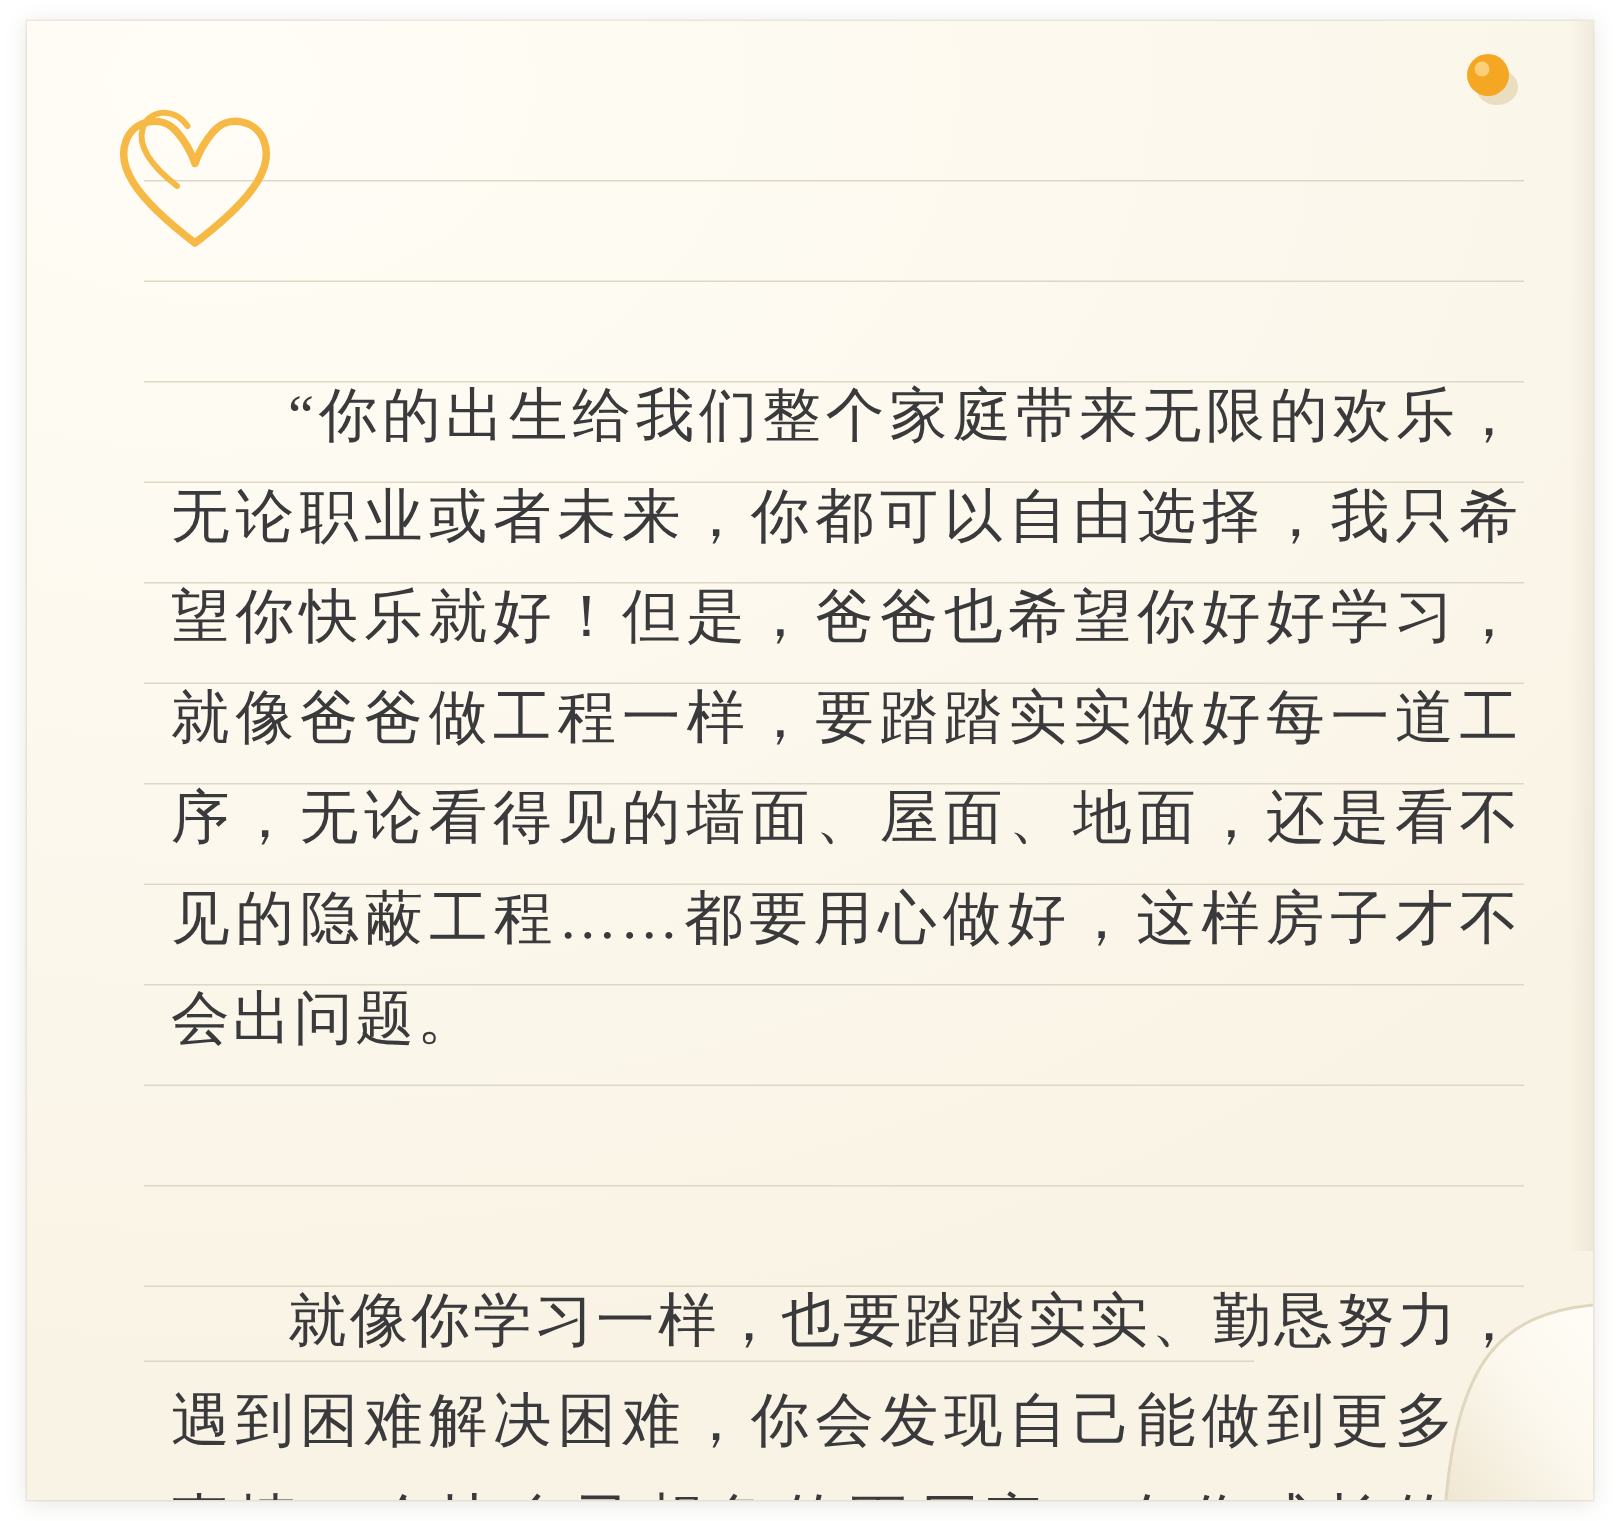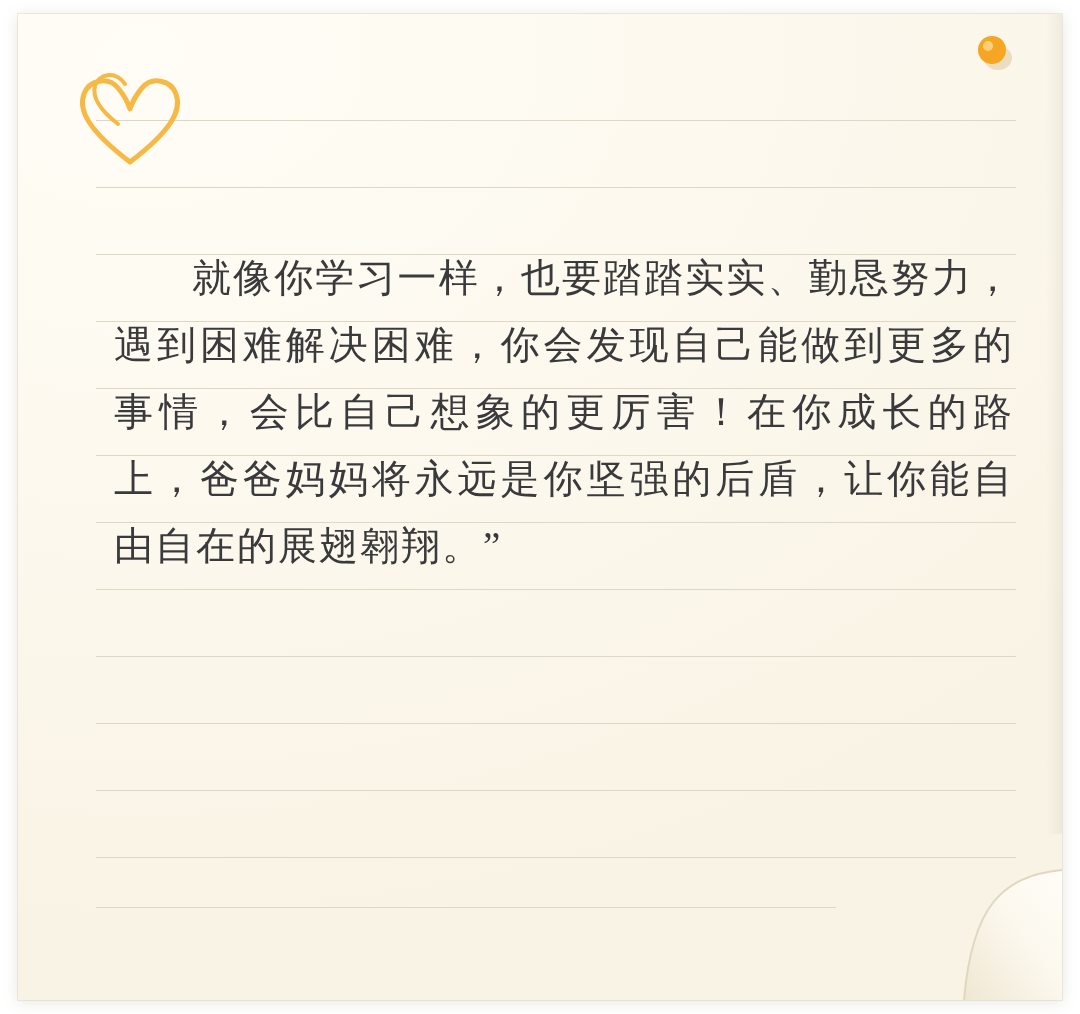--- a/index.html
+++ b/index.html
@@ -146,20 +146,21 @@
       <div class="rule" style="top:893px; right:180px"></div>
     </div>
 
     <svg class="heart-doodle" viewBox="0 0 120 110">
       <path d="M60 100 C18 68 8 48 14 32 C19 18 38 14 48 26 C54 33 58 41 60 47
                C62 41 66 33 72 26 C82 14 101 18 106 32 C112 48 102 68 60 100 Z" fill="none" stroke="#f7b945" stroke-width="5" stroke-linecap="round" stroke-linejoin="round"></path>
       <path d="M55 22 C45 8 28 12 25 24 C22 35 30 48 48 62" fill="none" stroke="#f7b945" stroke-width="4" stroke-linecap="round"></path>
     </svg>
 
     <div class="letter">
+      <p>“你的出生给我们整个家庭带来无限的欢乐，无论职业或者未来，你都可以自由选择，我只希望你快乐就好！但是，爸爸也希望你好好学习，就像爸爸做工程一样，要踏踏实实做好每一道工序，无论看得见的墙面、屋面、地面，还是看不见的隐蔽工程……都要用心做好，这样房子才不会出问题。</p>
       <p>就像你学习一样，也要踏踏实实、勤恳努力，遇到困难解决困难，你会发现自己能做到更多的事情，会比自己想象的更厉害！在你成长的路上，爸爸妈妈将永远是你坚强的后盾，让你能自由自在的展翅翱翔。”</p>
     </div>
 
     <svg class="pin" viewBox="0 0 44 44">
       <ellipse cx="26" cy="26" rx="14" ry="12" fill="#e8d9b8" opacity="0.85"></ellipse>
       <circle cx="20" cy="18" r="14" fill="#f5a623"></circle>
       <circle cx="16" cy="14" r="5" fill="#ffd483" opacity="0.9"></circle>
     </svg>
 
     <div class="edge-shade"></div>

